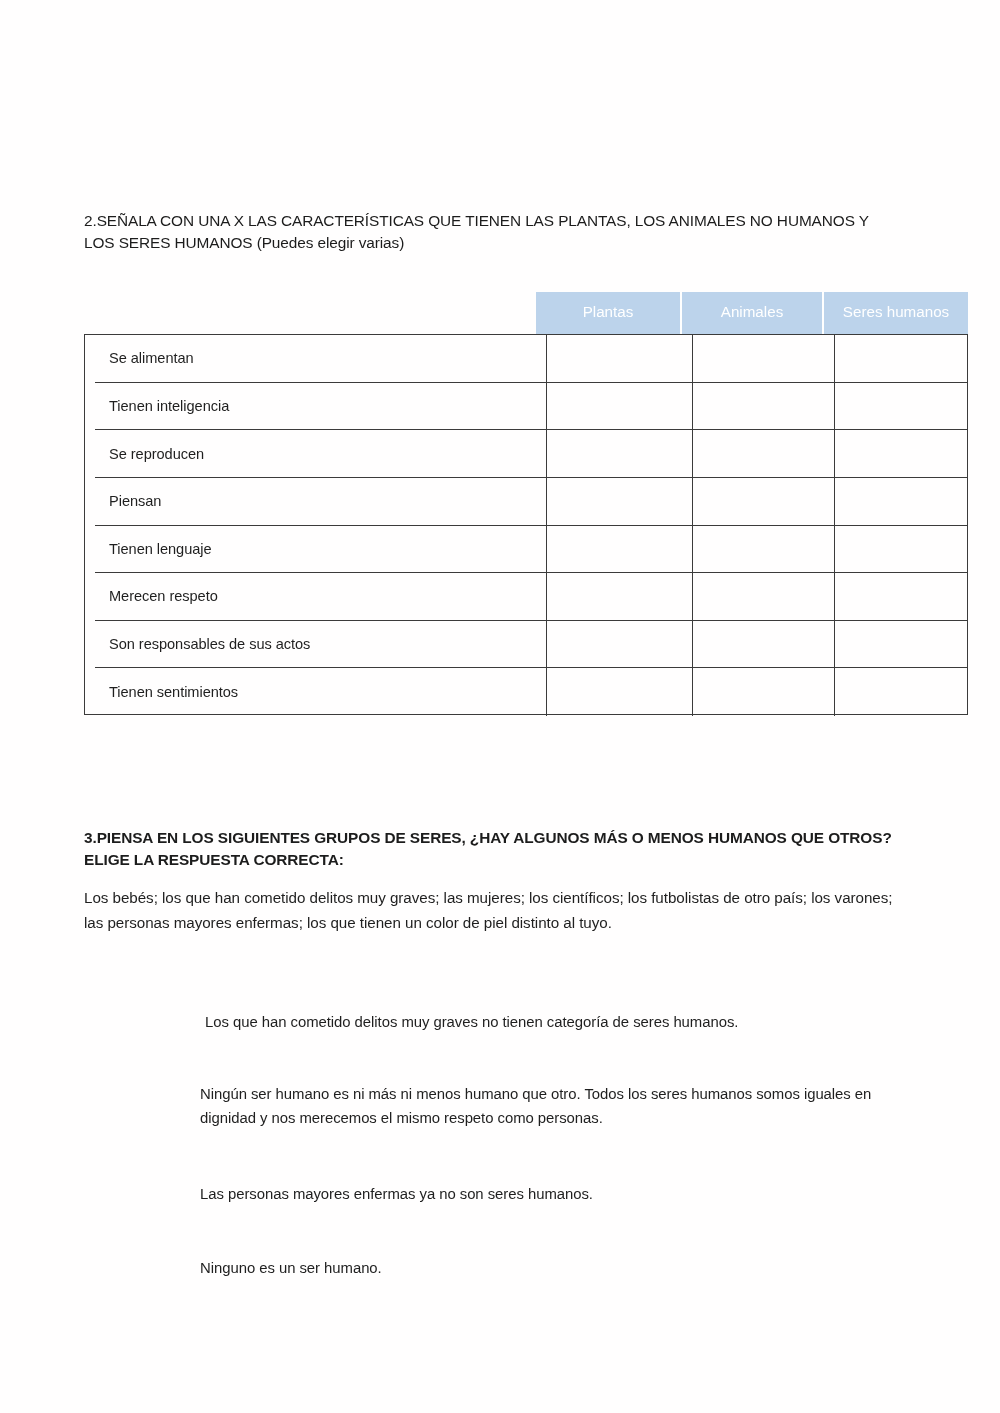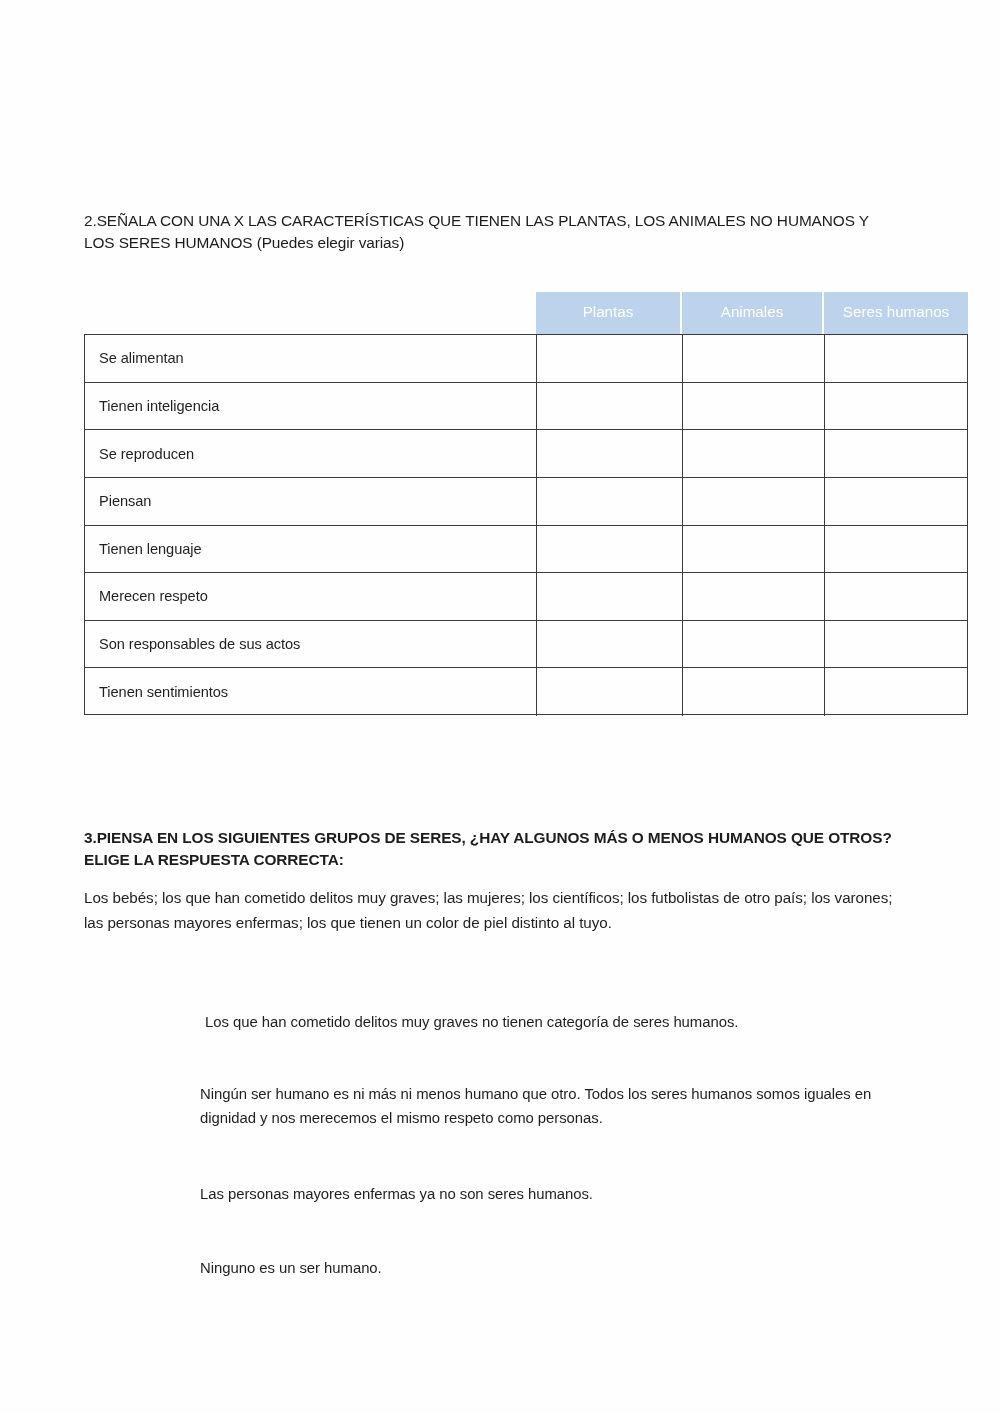--- a/index.html
+++ b/index.html
@@ -79,20 +79,21 @@
 
   
   .tbody {
     position: absolute;
     left: 0;
     top: 42px;
     width: 884px;
     height: 381px;
     border: 1.6px solid #3b3b3b;
     box-sizing: border-box;
+    padding-left: 10px;
   }
   .tr {
     display: flex;
     height: 47.625px;
     box-sizing: border-box;
     border-bottom: 1.6px solid #3b3b3b;
   }
   .tr:last-child { border-bottom: none; }
 
   .td {

